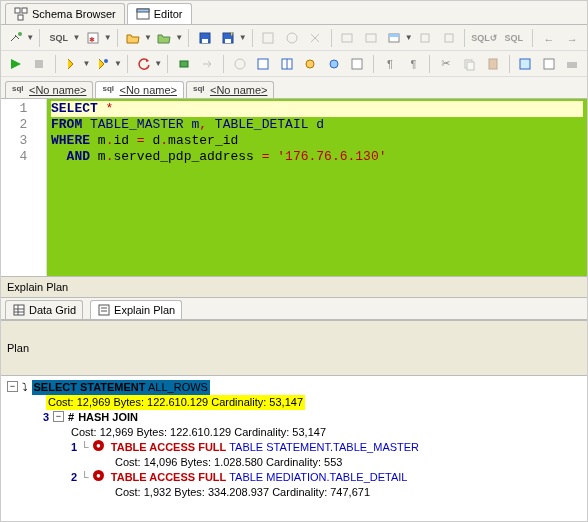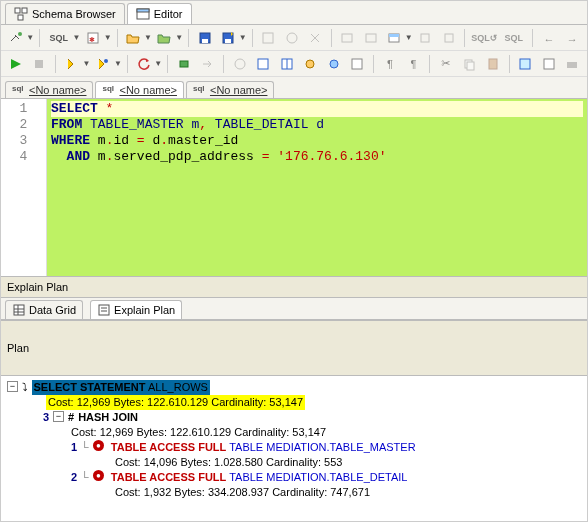--- a/index.html
+++ b/index.html
@@ -25,21 +25,21 @@
   .dd { font-size: 8px; color:#555; margin-left:-2px;}
   
   .editor-tabs { display:flex; background:#f4f3ee; border-bottom:1px solid #bbb; height:22px; align-items:flex-end; padding-left:4px; gap:2px; }
   .etab { display:flex; align-items:center; gap:3px; padding:2px 6px; border:1px solid #bbb; border-bottom:none; background:#f4f3ee; border-radius:3px 3px 0 0; cursor:pointer; font-size:11px;}
   .etab.active { background:#fff; }
   .etab-icon{ width:14px; height:12px; font-size:8px; font-weight:bold; color:#555;}
   .etab-name{ text-decoration: underline; color:#333; }
   
   .editor-area{ display:flex; height:178px; background:#fff; border-bottom:1px solid #bbb;}
   .gutter{ width:46px; background:#fff; border-right:1px solid #ddd; color:#888; font-family:"Courier New",monospace; font-size:13px; text-align:center; padding-top:2px; line-height:16px;}
-  .code{ flex:1; font-family:"Courier New",monospace; font-size:13px; padding:2px 4px; line-height:16px; white-space:pre; background:#bef264;}
+  .code{ flex:1; font-family:"Courier New",monospace; font-size:13px; padding:2px 4px; line-height:16px; white-space:pre; background:#84cc16;}
   .code .curline{ background:#ffffcc; display:inline-block; width:100%;}
   .kw{ color:#000080; font-weight:bold;}
   .ident{ color:#000080;}
   .op{ color:#c00000;}
   .dot{ color:#c00000;}
   .txt{ color:#000;}
   .str{ color:#c00000;}
   
   .sect-header{ background:#ece9d8; border-bottom:1px solid #bbb; padding:4px 6px; font-size:11px;}
   .bottom-tabs{ display:flex; background:#f4f3ee; border-bottom:1px solid #bbb; height:22px; align-items:flex-end; padding-left:4px; gap:7px;}
@@ -374,21 +374,21 @@
         <div class="row">
             <span style="width:32px"></span>
             <span class="lvl2-text">Cost: 12,969  Bytes: 122.610.129  Cardinality: 53,147</span>
           </div>
 
         <div class="node indent1">
           <div class="row">
             <span class="stepnum">1</span>
             <span style="color:#888;">└</span>
             <span class="stopball">●</span>
-            <span><span class="tableop">TABLE ACCESS FULL</span><span class="tablekw"> TABLE </span><span class="tablename">MEDIATION.TABLE_MASTER</span></span>
+            <span><span class="tableop">TABLE ACCESS FULL</span><span class="tablekw"> TABLE </span><span class="tablename">STATEMENT.TABLE_MASTER</span></span>
           </div>
           <div class="row">
               <span style="width:48px"></span>
               <span>Cost: 14,096  Bytes: 1.028.580  Cardinality: 553</span>
             </div>
         </div>
 
         <div class="node indent1">
           <div class="row">
             <span class="stepnum">2</span>

